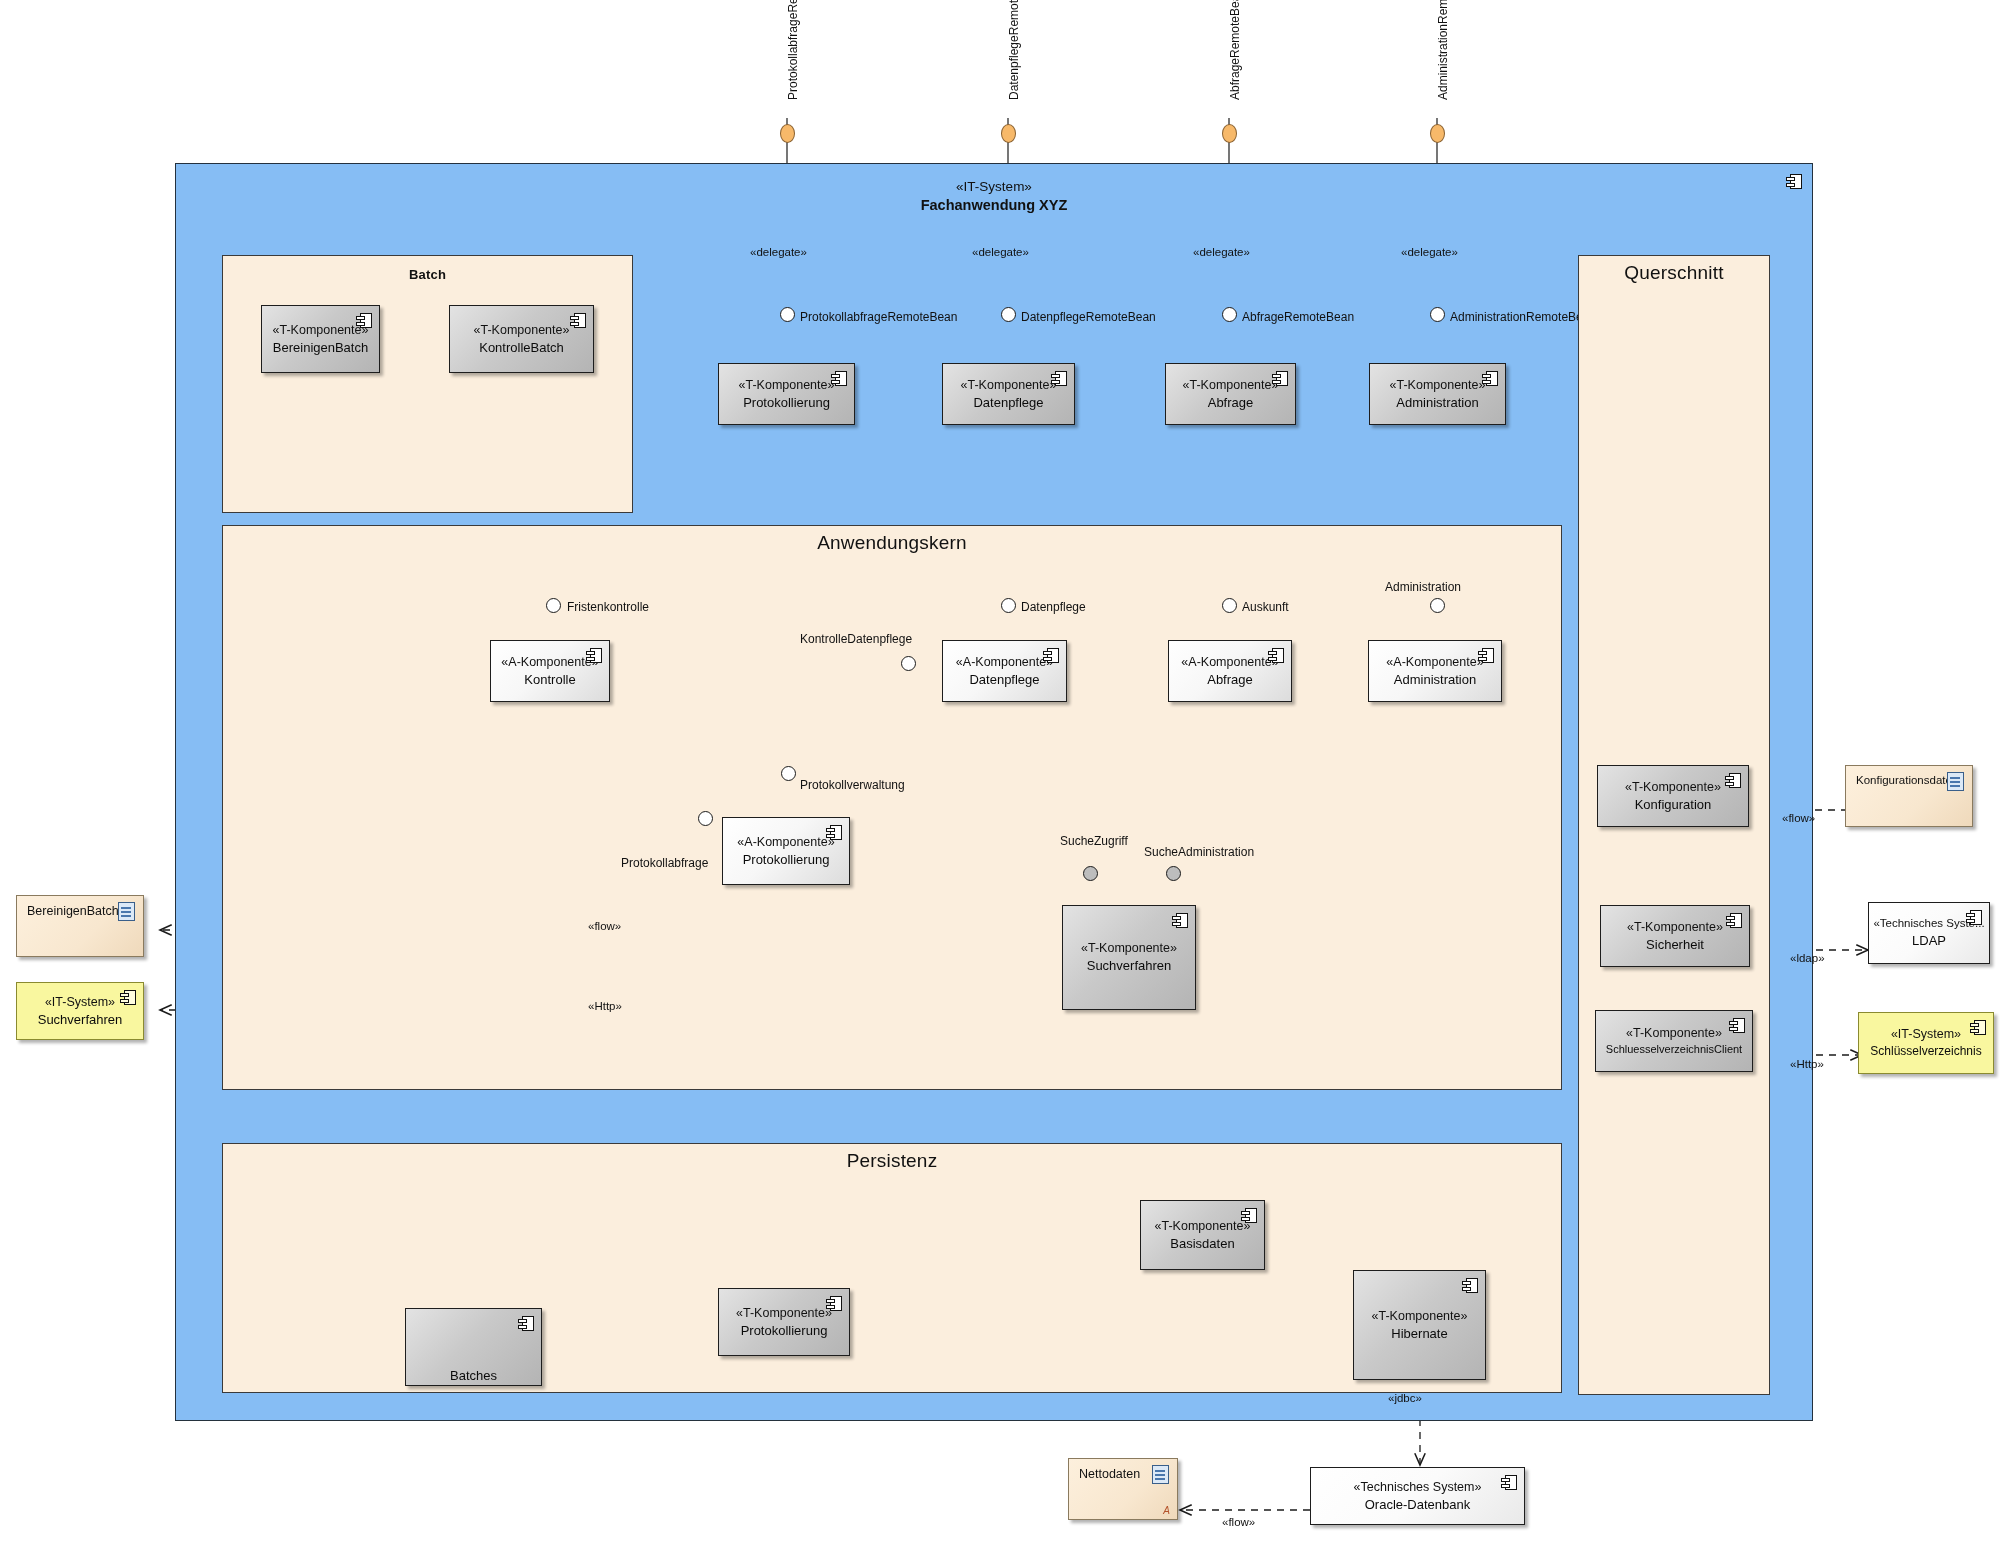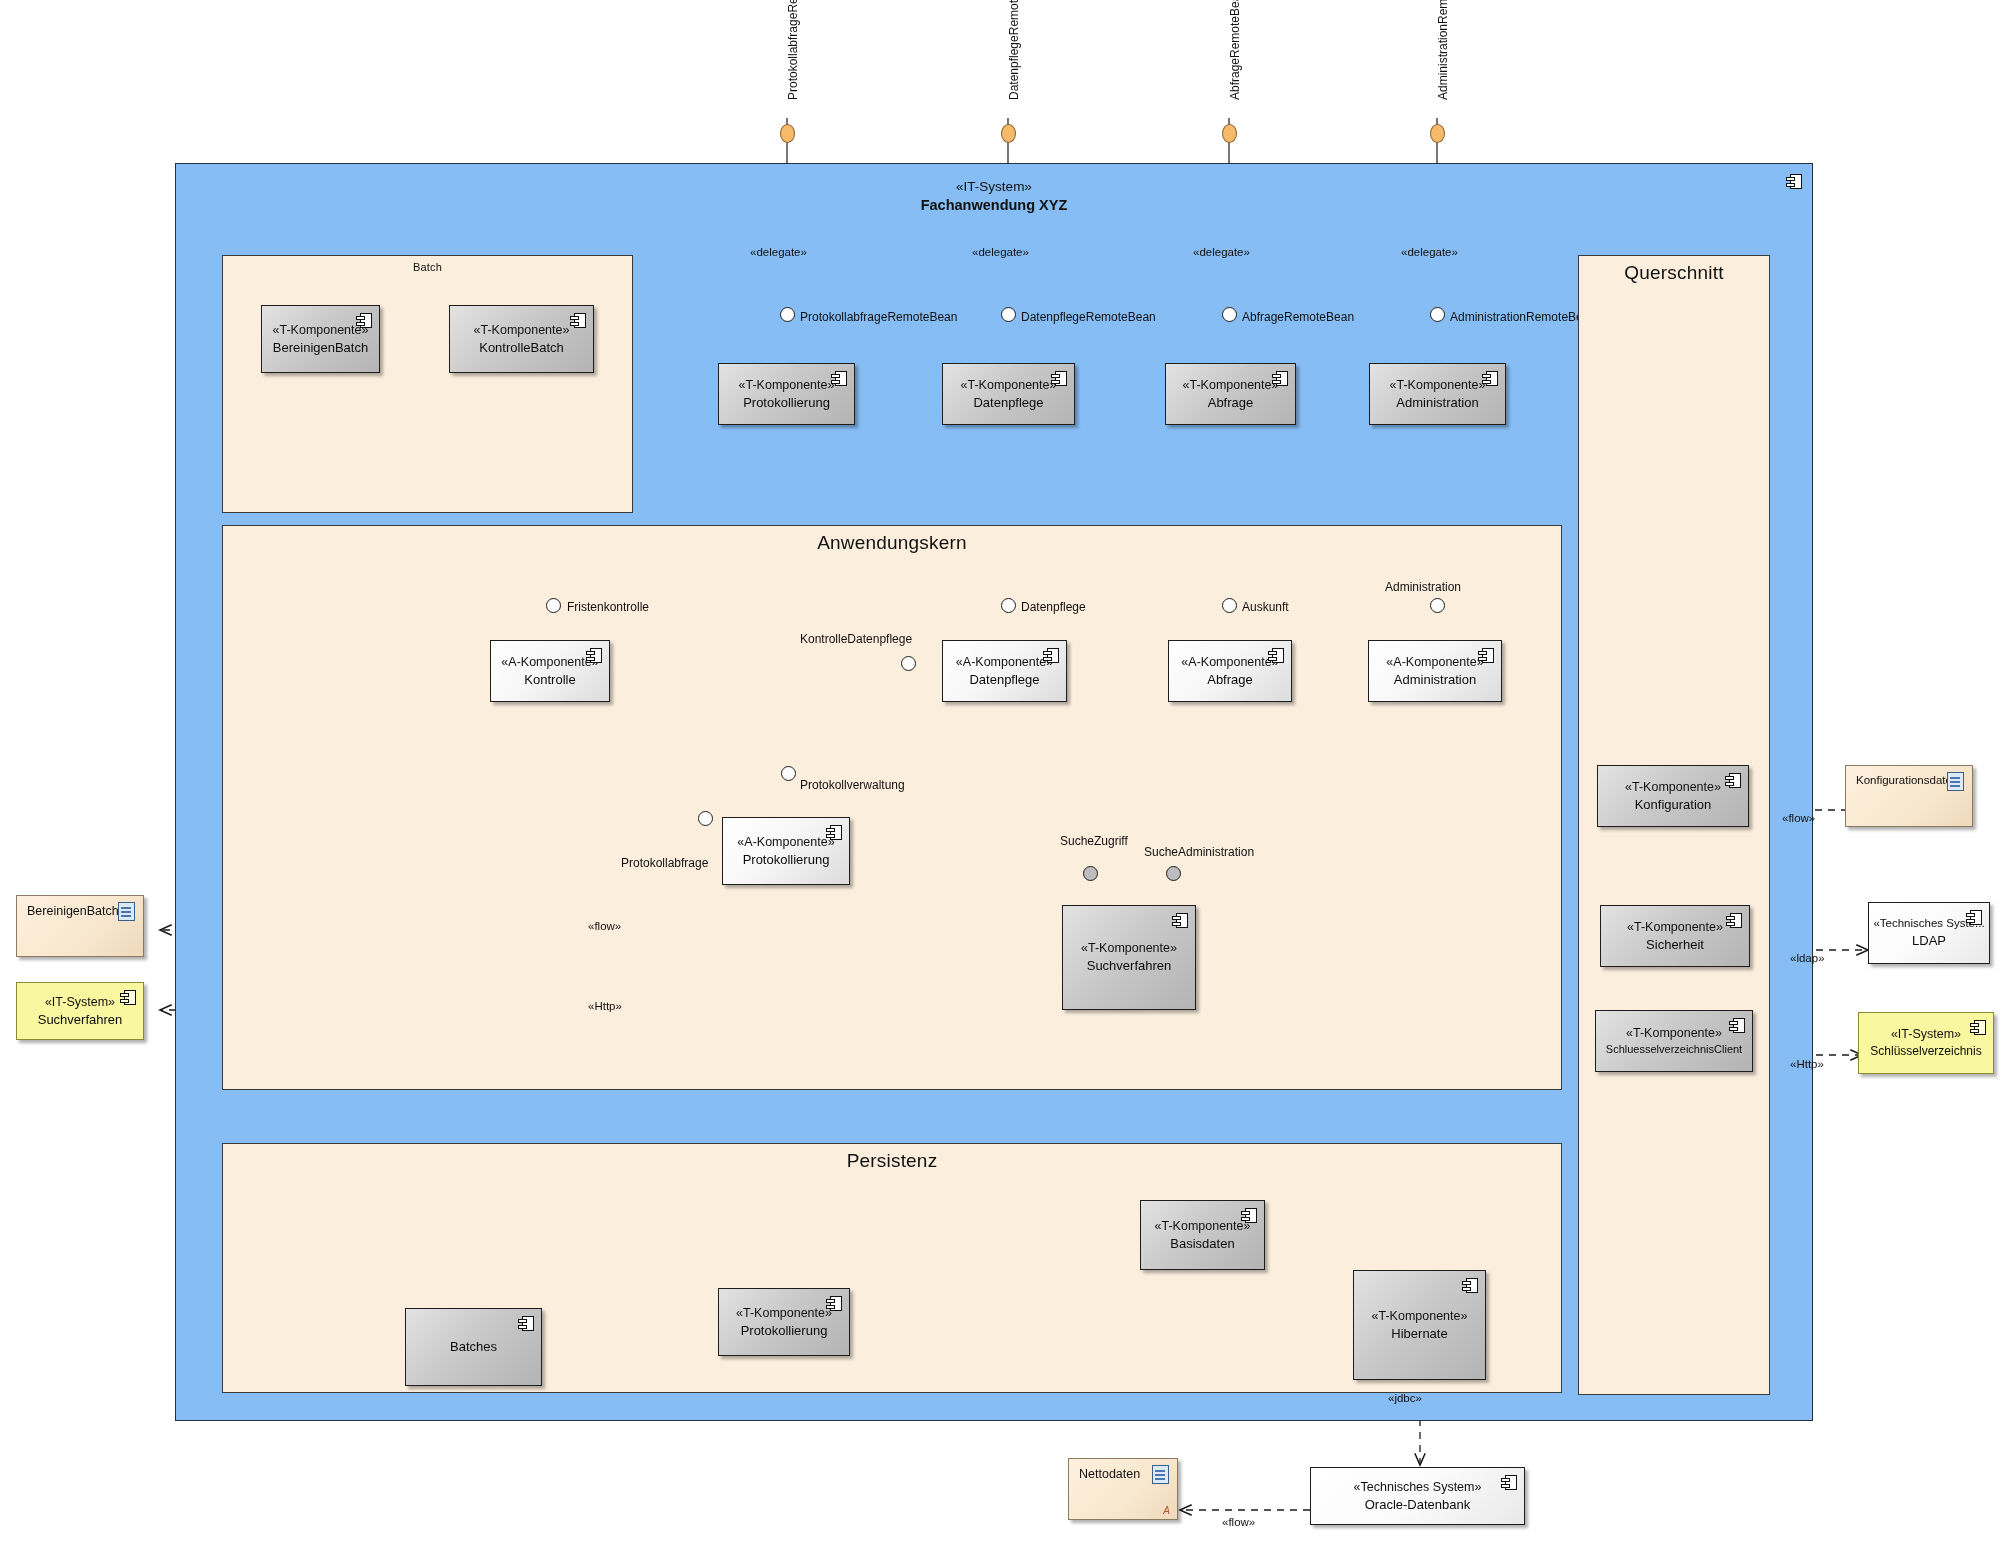--- a/index.html
+++ b/index.html
@@ -13,21 +13,21 @@
   .sysframe{
     background:#86bdf4;border:1.5px solid #24313d;
   }
   .pkg{
     background:#fbeedd;border:1.5px solid #3a3a3a;
   }
   .pkg-title{
     position:absolute;left:0;right:0;top:6px;text-align:center;
     font-size:19px;color:#111;letter-spacing:.2px;
   }
-  .pkg-title.small{font-size:11px;top:5px;}
+  .pkg-title.small{font-size:13px;top:11px;font-weight:bold;}
   .sys-title{
     position:absolute;left:0;right:0;top:14px;text-align:center;line-height:1.35;
   }
   .sys-title .st{font-size:13.5px;color:#111;display:block;}
   .sys-title .nm{font-size:14.5px;color:#111;font-weight:bold;display:block;}
 
   
   .comp{
     box-sizing:border-box;
     border:1.3px solid #1d1d1d;
@@ -408,21 +408,21 @@
     <span class="nm">Suchverfahren</span>
   </div>
 
   <div class="stl" style="left:588px;top:920px;">«flow»</div>
   <div class="stl" style="left:588px;top:1000px;">«Http»</div>
 
   <div class="abs pkg" style="left:222px;top:1143px;width:1340px;height:250px;">
     <div class="pkg-title">Persistenz</div>
   </div>
 
-  <div class="comp t abs" style="left:405px;top:1308px;width:137px;height:78px;">
+  <div class="comp t abs" style="left:405px;top:1308px;width:137px;height:78px;justify-content:flex-end;">
     <div class="cicon">
         <span class="body"></span>
         <span class="t1"></span>
         <span class="t2"></span>
       </div>
     <span class="nm">Batches</span>
   </div>
   <div class="comp t abs" style="left:718px;top:1288px;width:132px;height:68px;">
     <div class="cicon">
         <span class="body"></span>

